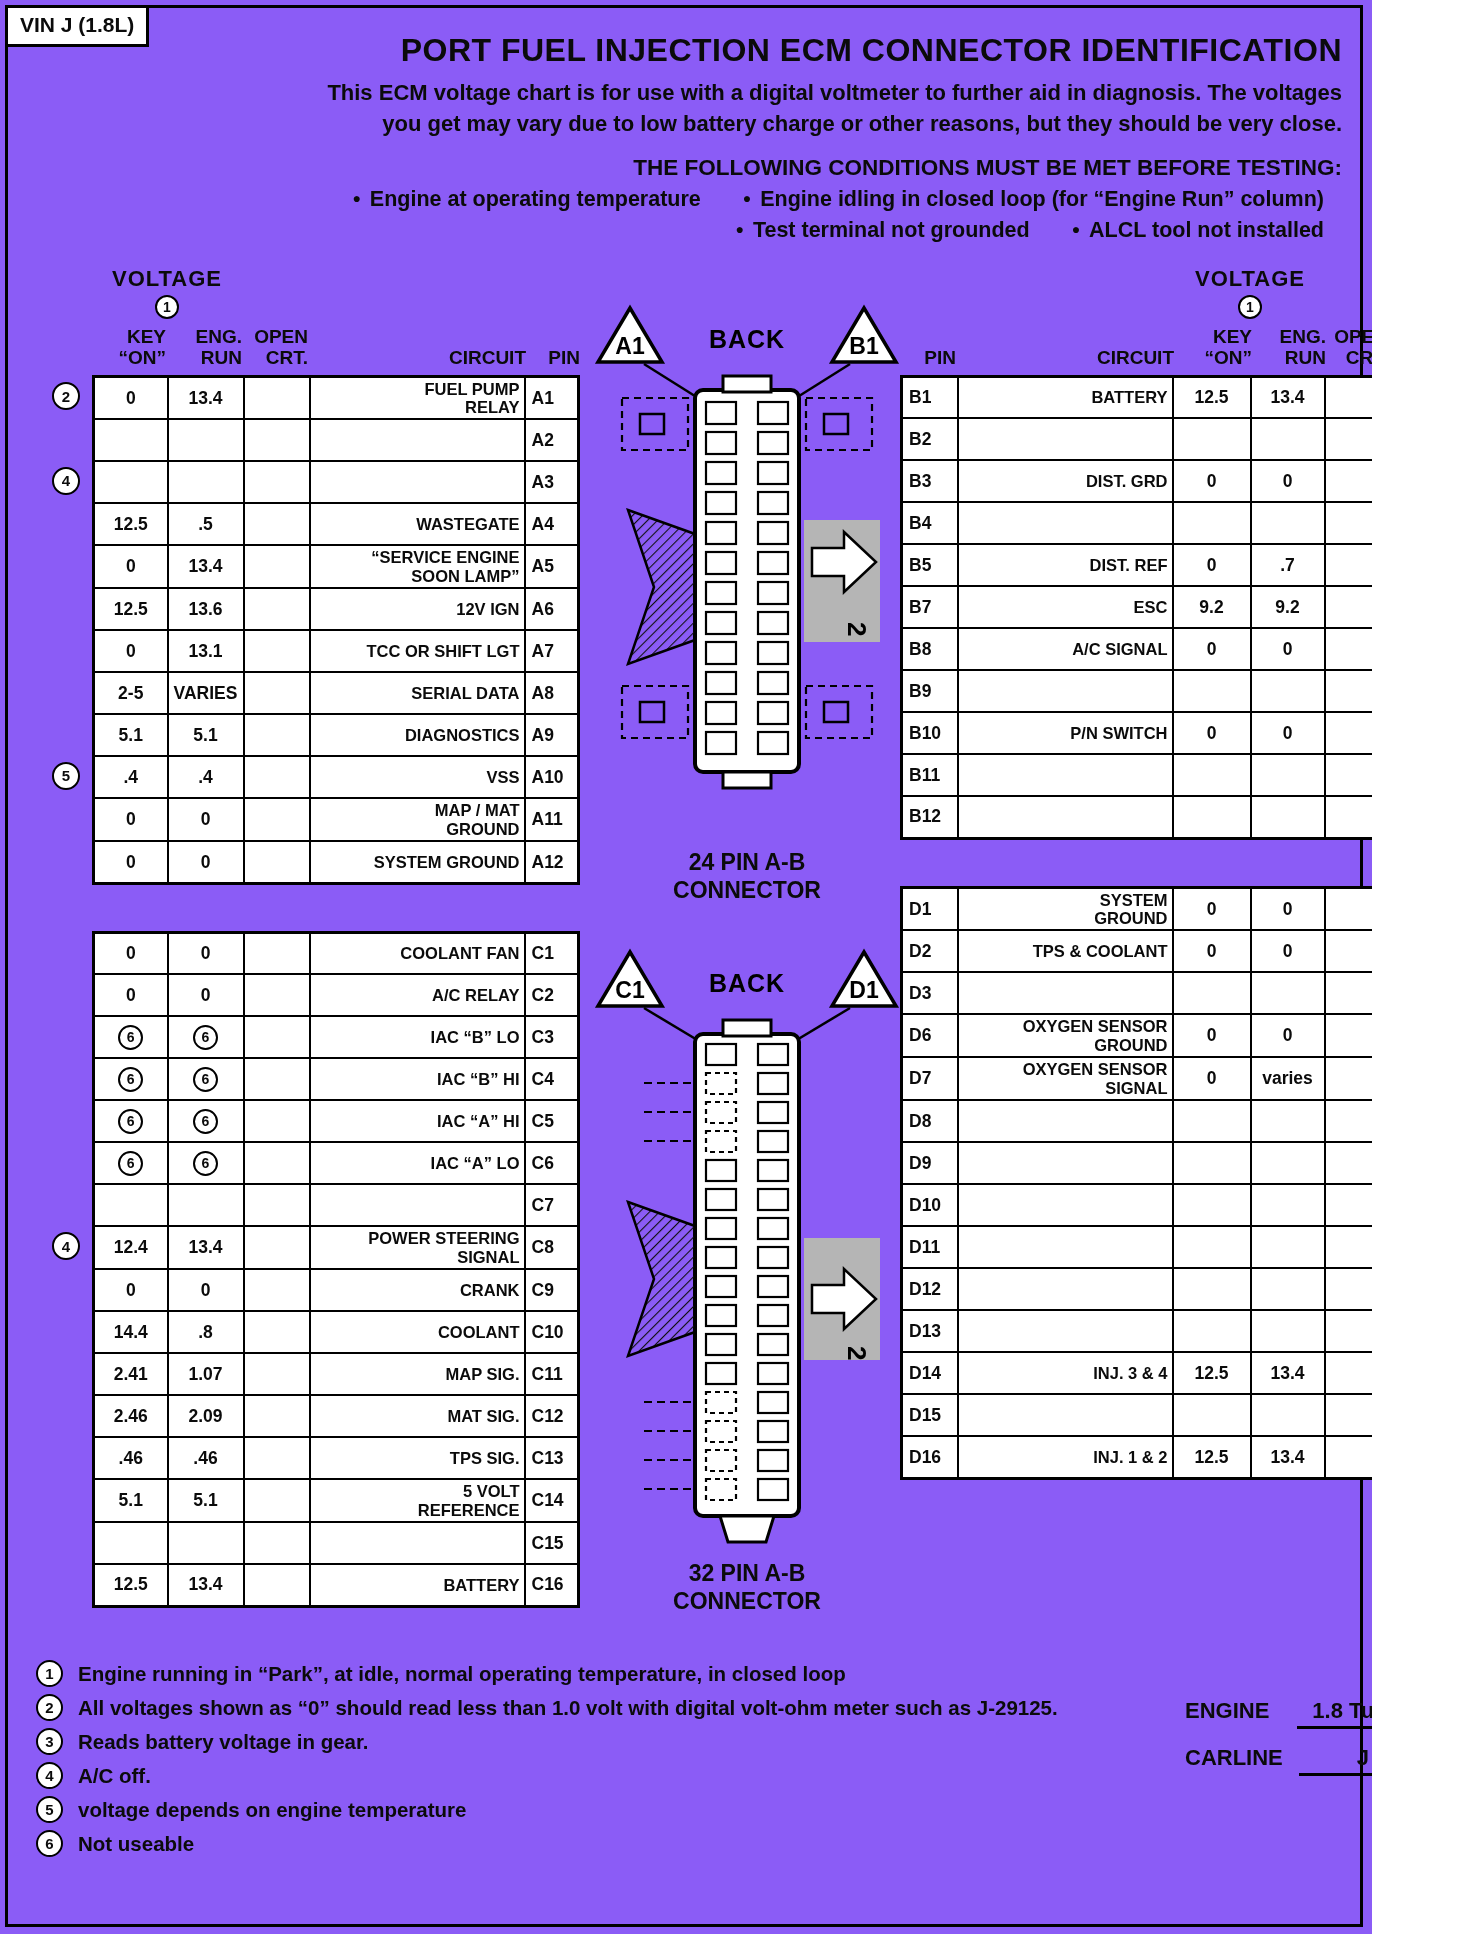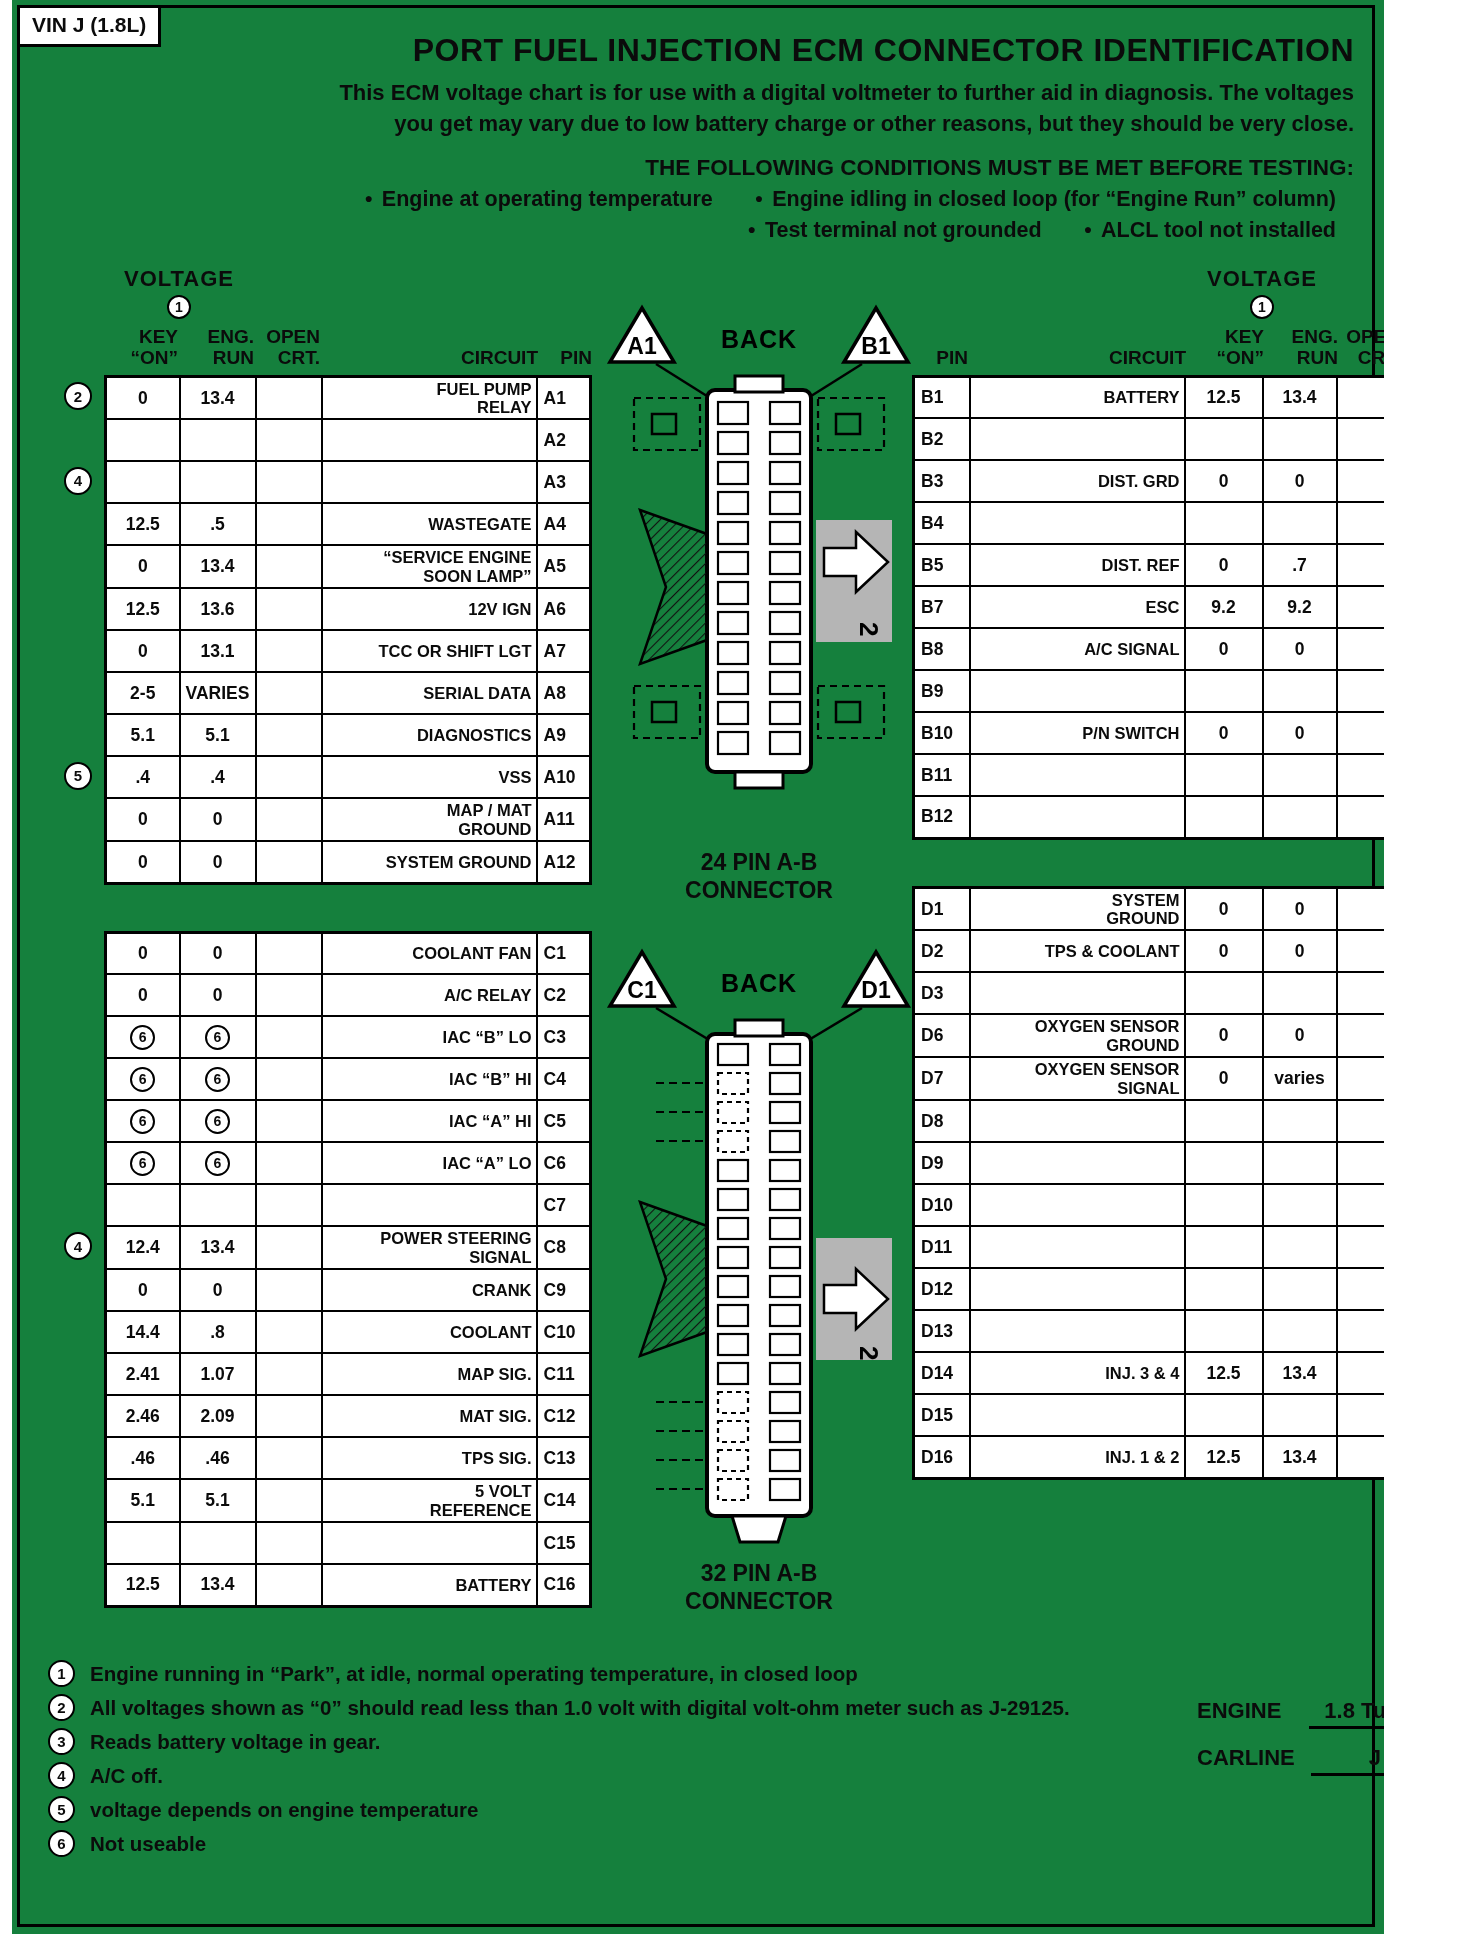--- a/index.html
+++ b/index.html
@@ -1,18 +1,18 @@
 <!DOCTYPE html>
 <html><head>
 <meta charset="utf-8">
 <style>
   * { margin:0; padding:0; box-sizing:border-box; }
   html,body { background:#ffffff; }
   body { font-family:"Liberation Sans", sans-serif; color:#0b0b0b; width:1472px; }
-  .page { position:relative; width:1372px; height:1934px; background:#15803d; overflow:hidden;margin-left:12px; }
+  .page { position:relative; width:1372px; height:1934px; background:#8b5cf6; overflow:hidden; }
   .frame { position:absolute; top:5px; left:5px; right:9px; bottom:7px; border:3px solid #000; pointer-events:none; }
   .vin-box { position:absolute; top:5px; left:5px; background:#fff; border:3px solid #000; padding:5px 12px 7px; font-size:21px; font-weight:700; z-index:2; }
   .pre { white-space:pre-line; }
 
   .head { position:absolute; top:32px; left:30px; right:30px; text-align:right; }
   .title { font-size:32px; font-weight:700; letter-spacing:.5px; }
   .subtitle { margin-top:9px; font-size:22px; font-weight:700; line-height:1.4; }
   .cond-head { margin-top:15px; font-size:22.5px; font-weight:700; }
   .cond-row { margin-top:6px; font-size:21.5px; font-weight:700; }
   .cond-item { margin:0 18px; white-space:nowrap; }

